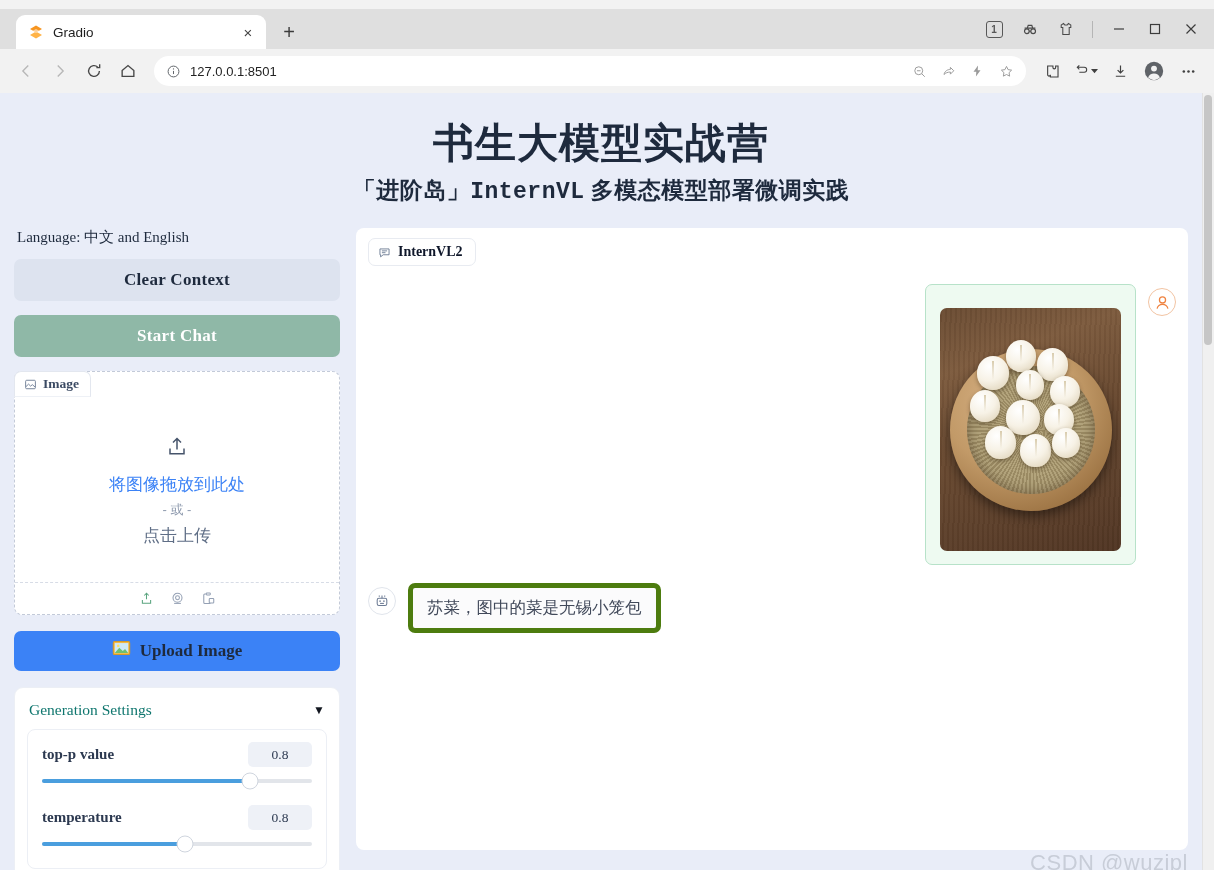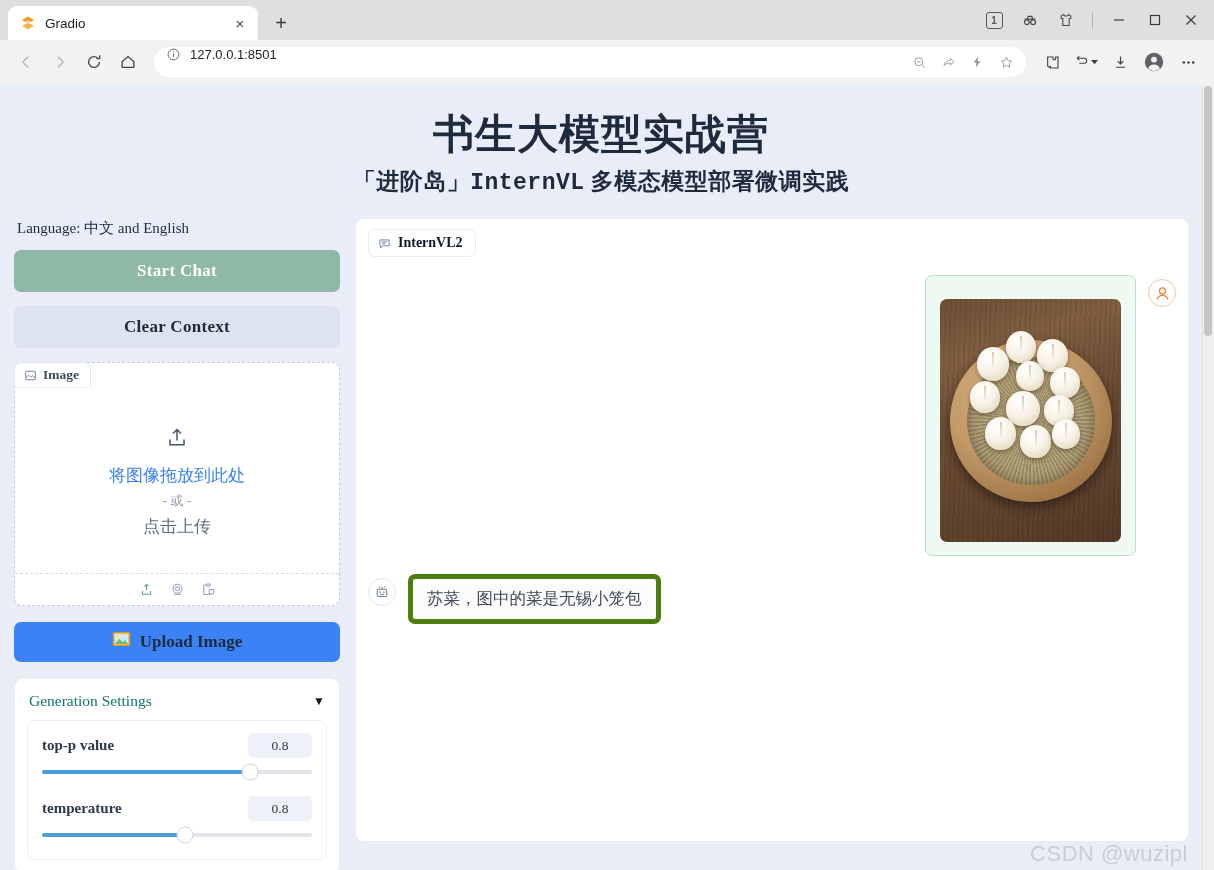--- a/index.html
+++ b/index.html
@@ -8,21 +8,21 @@
     font-family: "Liberation Sans", sans-serif;
     background: #d9d9d9;
     overflow: hidden;
   }
 
   
   .browser { width: 1214px; height: 870px; display: flex; flex-direction: column; background: #f2f2f2; }
 
   .tabstrip {
     height: 40px; background: #dfdfdf;
-    display: flex; align-items: flex-end; padding-left: 8px; position: relative;
+    display: flex; align-items: flex-end; padding-left: 16px; position: relative; margin-top: 9px;
   }
   .tab {
     width: 250px; height: 34px; background: #fff;
     border-radius: 9px 9px 0 0;
     display: flex; align-items: center; padding: 0 8px 0 12px; gap: 9px;
     position: relative;
   }
   .tab-favicon { width: 16px; height: 16px; flex: 0 0 16px; display: block; }
   .tab-title {
     flex: 1; font-size: 13.5px; color: #1d1d1d;
@@ -57,21 +57,21 @@
     height: 44px; background: #f2f2f2;
     display: flex; align-items: center; padding: 0 10px; gap: 2px;
   }
   .navbtn {
     width: 32px; height: 32px; border-radius: 16px;
     display: flex; align-items: center; justify-content: center; color: #474747;
   }
   .navbtn.disabled { color: #b7b7b7; }
   .omnibox {
     flex: 1; height: 30px; margin: 0 8px; background: #fff;
-    border-radius: 15px; display: flex; 
+    border-radius: 15px; display: flex; align-items: center;
     padding: 0 6px 0 12px; gap: 9px;
   }
   .omni-url { font-size: 13px; color: #222; flex: 1; }
   .omni-actions { display: flex; align-items: center; gap: 1px; }
   .omni-ibtn {
     width: 28px; height: 26px; display: flex; align-items: center; justify-content: center;
     color: #9a9a9a; border-radius: 13px;
   }
   .tb-ibtn {
     width: 32px; height: 32px; display: flex; align-items: center; justify-content: center;
@@ -427,22 +427,22 @@
           <span>「进阶岛」</span><span class="mono">InternVL</span>&nbsp;<span>多模态模型部署微调实践</span>
         </div>
       </div>
 
       <div class="content">
 
         <div class="sidebar">
 
           <div class="lang-line">Language: 中文 and English</div>
 
+          <button class="btn btn-secondary">Clear Context</button>
           <button class="btn btn-primary">Start Chat</button>
-          <button class="btn btn-secondary">Clear Context</button>
 
           <div class="image-block">
             <div class="block-tag">
               <svg width="13" height="13" viewBox="0 0 20 20" fill="none" stroke="#6b7a93" stroke-width="1.4">
                 <rect x="2.5" y="3.5" width="15" height="13" rx="1.6"></rect>
                   <path d="M2.9 13.4 7 9.4l3.2 3.1 2.6-2.3 4.3 3.8"></path>
               </svg>
               <span>Image</span>
             </div>
 

